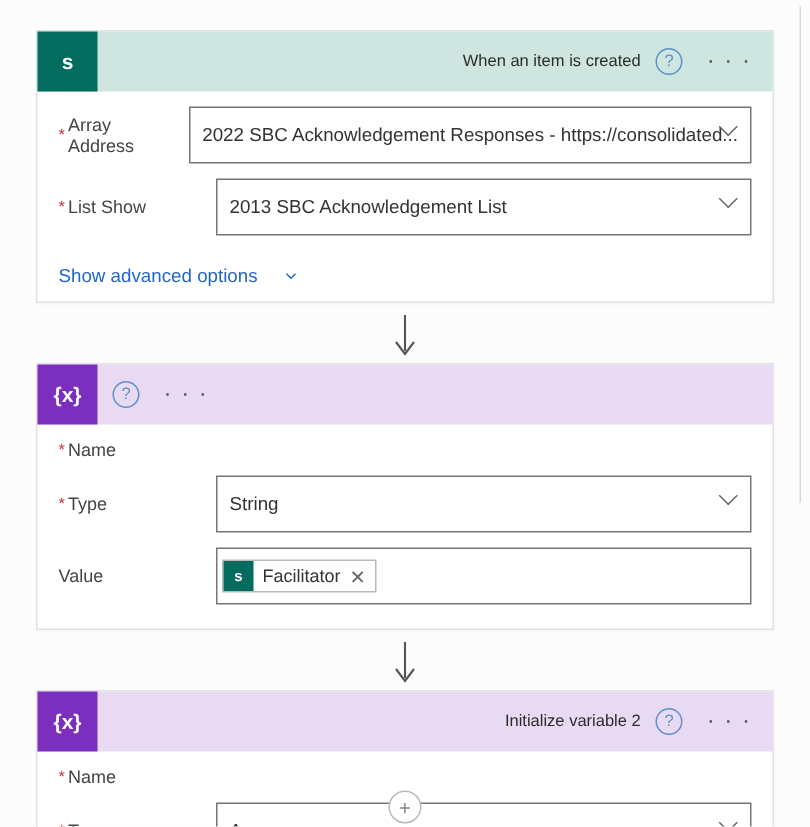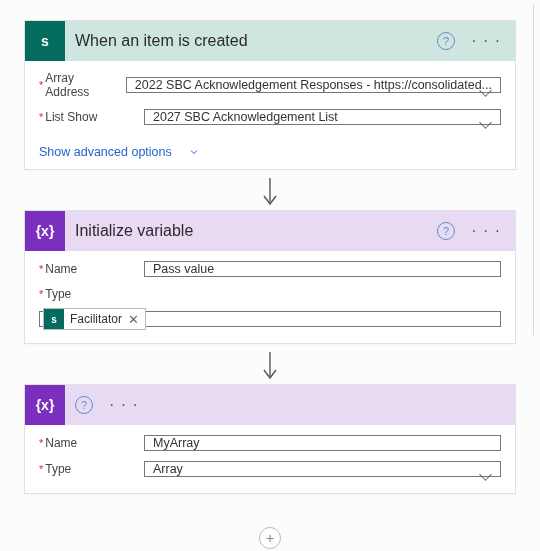--- a/index.html
+++ b/index.html
@@ -37,21 +37,21 @@
     height: 40px;
     display: flex;
     align-items: center;
     justify-content: center;
     color: #fff;
     font-weight: 600;
     font-size: 14px;
   }
   .hdr-icon.sp { background: #036c5f; }
   .hdr-icon.vr { background: #7b2fbf; }
-  .hdr-title { flex: 1; color: #2b2b2b; font-size: 16px; }
+  .hdr-title { flex: 1; color: #2b2b2b; font-size: 11px; text-align: right; }
   .hdr-help {
     width: 18px; height: 18px;
     border: 1px solid #5f8fc7;
     color: #5f8fc7;
     border-radius: 50%;
     display: flex; align-items: center; justify-content: center;
     font-size: 11px;
     cursor: pointer;
   }
   .hdr-more {
@@ -75,21 +75,21 @@
     font-size: 12px;
     color: #444;
     display: flex;
     align-items: center;
     gap: 2px;
   }
   .req { color: #c33; font-size: 11px; }
   .field {
     flex: 1;
     border: 1px solid #767676;
-    height: 16px;
+    height: 38px;
     display: flex;
     align-items: center;
     padding: 0 8px;
     font-size: 12.5px;
     color: #333;
     background: #fff;
     position: relative;
   }
   .field.select::after {
     content: "";
@@ -189,21 +189,21 @@
         <div class="field select">
           <span class="text">2022 SBC Acknowledgement Responses - https://consolidated...</span>
         </div>
       </div>
       <div class="row">
         <div class="row-label">
           <span class="req">*</span>
           <span>List Show</span>
         </div>
         <div class="field select">
-          <span class="text">2027 SBC Acknowledgement List</span>
+          <span class="text">2013 SBC Acknowledgement List</span>
         </div>
       </div>
     </div>
     <div class="adv-link">
       <span>Show advanced options</span>
       <svg width="12" height="12" viewBox="0 0 24 24" fill="none" stroke-width="2">
           <polyline points="6 9 12 15 18 9"></polyline>
         </svg>
     </div>
   </div>
@@ -211,41 +211,43 @@
   <div class="arrow-down">
     <svg width="20" height="32" viewBox="0 0 20 32">
       <line x1="10" y1="2" x2="10" y2="26" stroke="#555" stroke-width="1.4"></line>
       <polyline points="4,20 10,28 16,20" fill="none" stroke="#555" stroke-width="1.4"></polyline>
     </svg>
   </div>
 
   <div class="card">
     <div class="card-header hdr-variable">
       <div class="hdr-icon vr">{x}</div>
-      <div class="hdr-title">Initialize variable</div>
       <div class="hdr-help">?</div>
       <div class="hdr-more">· · ·</div>
     </div>
     <div class="card-body">
       <div class="row">
         <div class="row-label">
           <span class="req">*</span>
             <span>Name</span>
         </div>
-        <div class="field">
-          <span class="text">Pass value</span>
-        </div>
       </div>
       <div class="row">
         <div class="row-label">
           <span class="req">*</span>
             <span>Type</span>
         </div>
-      </div>
-      <div class="row">
+        <div class="field select">
+          <span class="text">String</span>
+        </div>
+      </div>
+      <div class="row">
+        <div class="row-label">
+          <span>Value</span>
+        </div>
         <div class="field" style="padding:3px;">
           <span class="token">
             <span class="tk-badge">s</span>
             <span>Facilitator</span>
             <span class="tk-x">✕</span>
           </span>
         </div>
       </div>
     </div>
   </div>
@@ -253,32 +255,30 @@
   <div class="arrow-down">
     <svg width="20" height="32" viewBox="0 0 20 32">
       <line x1="10" y1="2" x2="10" y2="26" stroke="#555" stroke-width="1.4"></line>
       <polyline points="4,20 10,28 16,20" fill="none" stroke="#555" stroke-width="1.4"></polyline>
     </svg>
   </div>
 
   <div class="card">
     <div class="card-header hdr-variable">
       <div class="hdr-icon vr">{x}</div>
+      <div class="hdr-title">Initialize variable 2</div>
       <div class="hdr-help">?</div>
       <div class="hdr-more">· · ·</div>
     </div>
     <div class="card-body">
       <div class="row">
         <div class="row-label">
           <span class="req">*</span>
             <span>Name</span>
         </div>
-        <div class="field">
-          <span class="text">MyArray</span>
-        </div>
       </div>
       <div class="row">
         <div class="row-label">
           <span class="req">*</span>
             <span>Type</span>
         </div>
         <div class="field select">
           <span class="text">Array</span>
         </div>
       </div>

